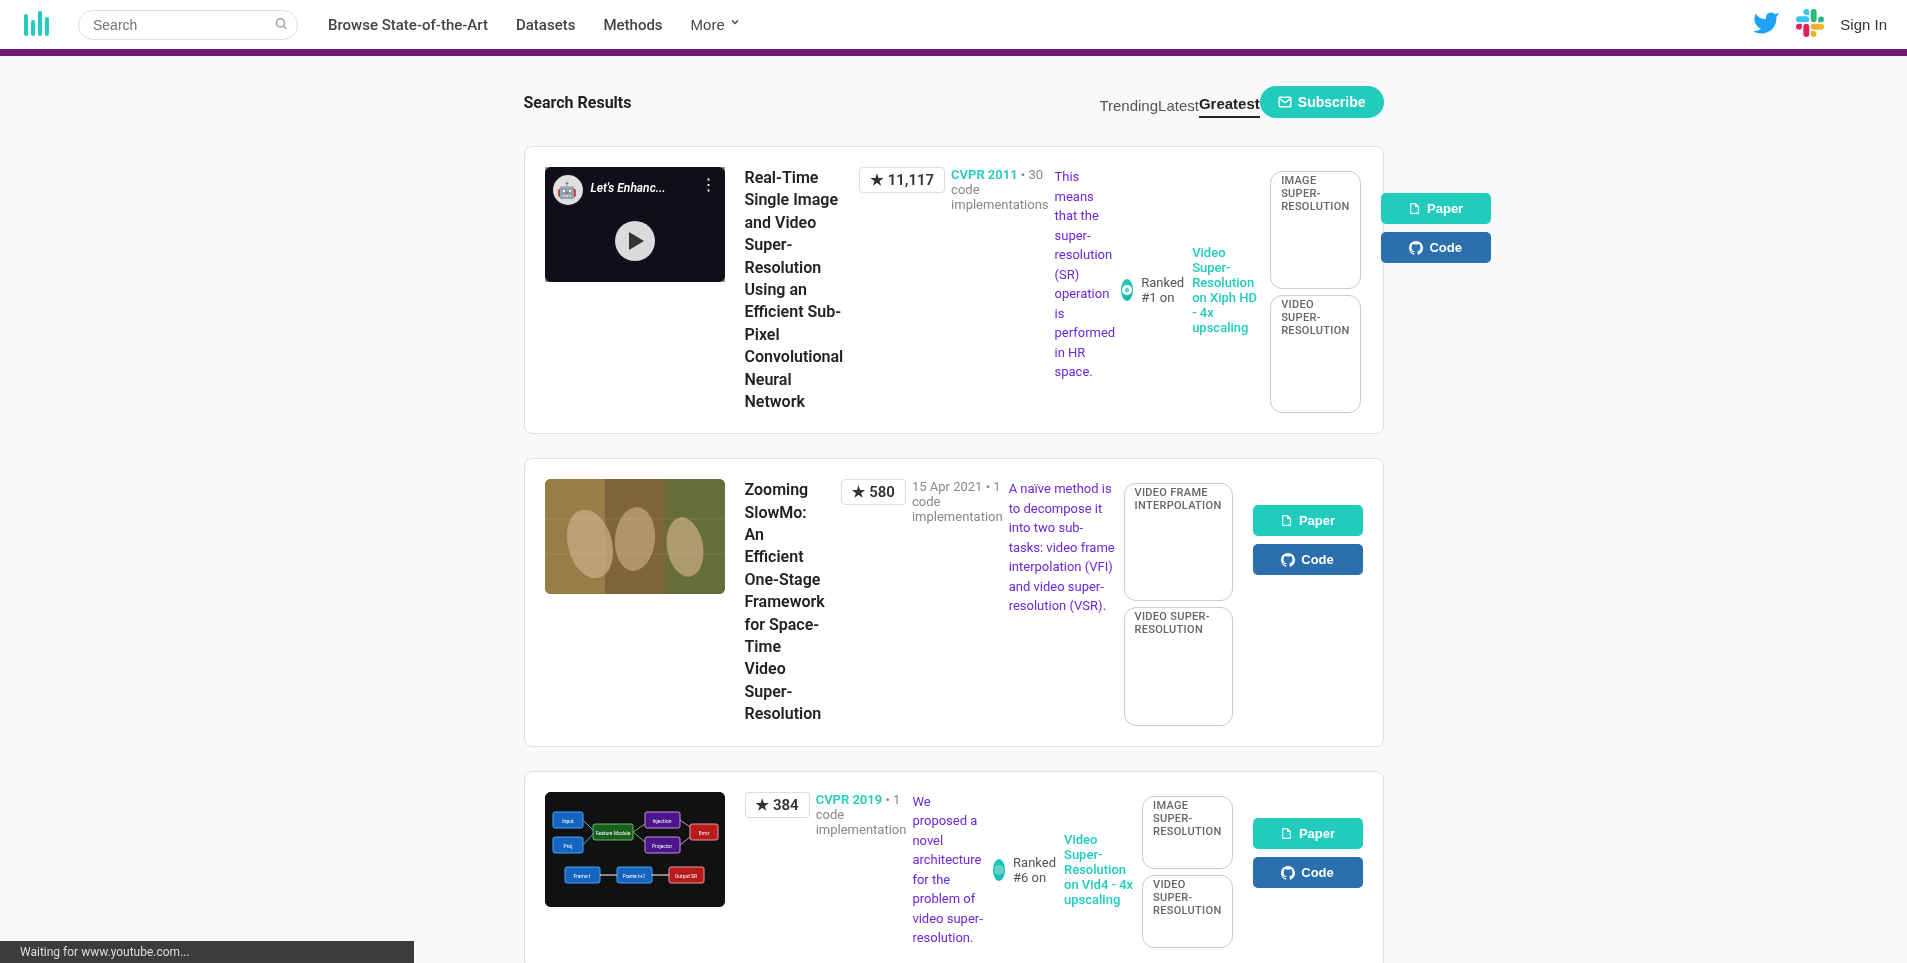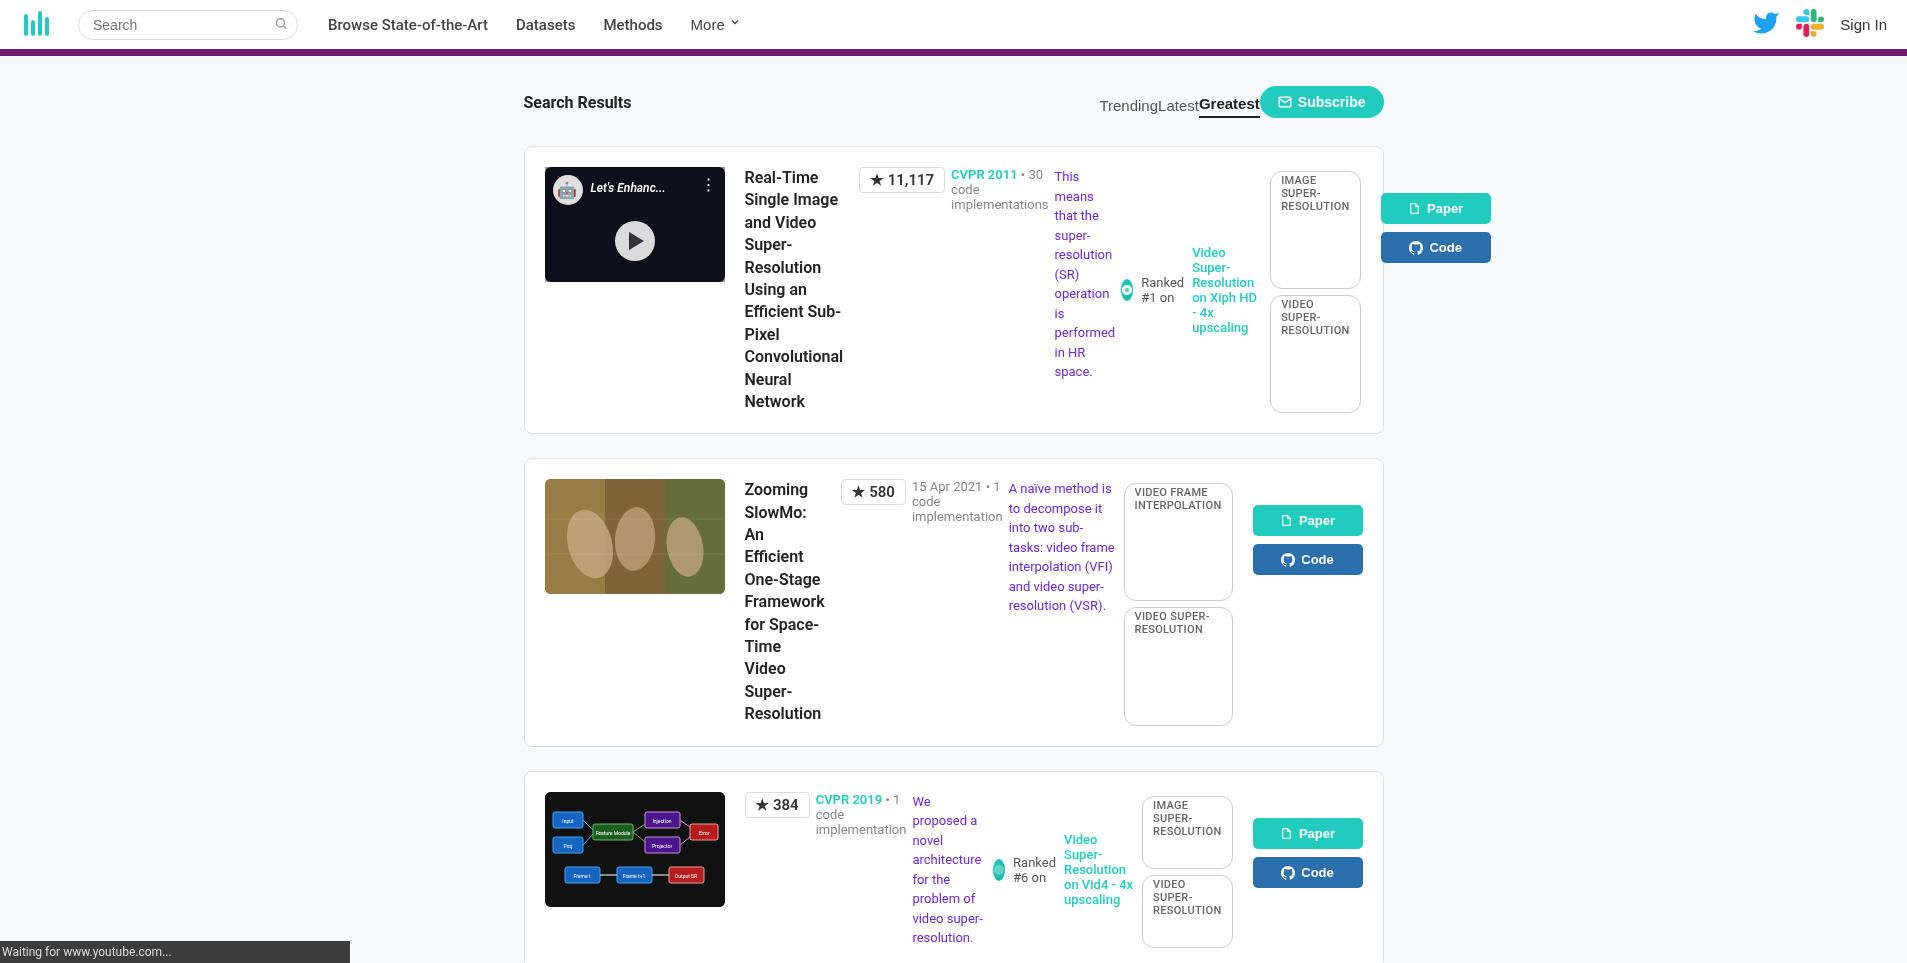--- a/index.html
+++ b/index.html
@@ -367,25 +367,25 @@
       gap: 6px;
       width: 110px;
       justify-content: center;
     }
 
     
     .status-bar {
       position: fixed;
       bottom: 0;
       left: 0;
-      width: 350px;
+      width: 414px;
       background: #3c3c3c;
       color: #ddd;
       font-size: 12px;
-      padding: 4px 2px;
+      padding: 4px 20px;
     }
   </style>
 </head>
 <body>
 
 <nav class="navbar">
   <div class="navbar-logo">
     <svg class="logo-icon" viewBox="0 0 38 38" fill="none" xmlns="http://www.w3.org/2000/svg">
       <rect width="38" height="38" rx="4" fill="#fff"></rect>
       <rect x="4" y="8" width="4" height="22" rx="2" fill="#21cbbd"></rect>

